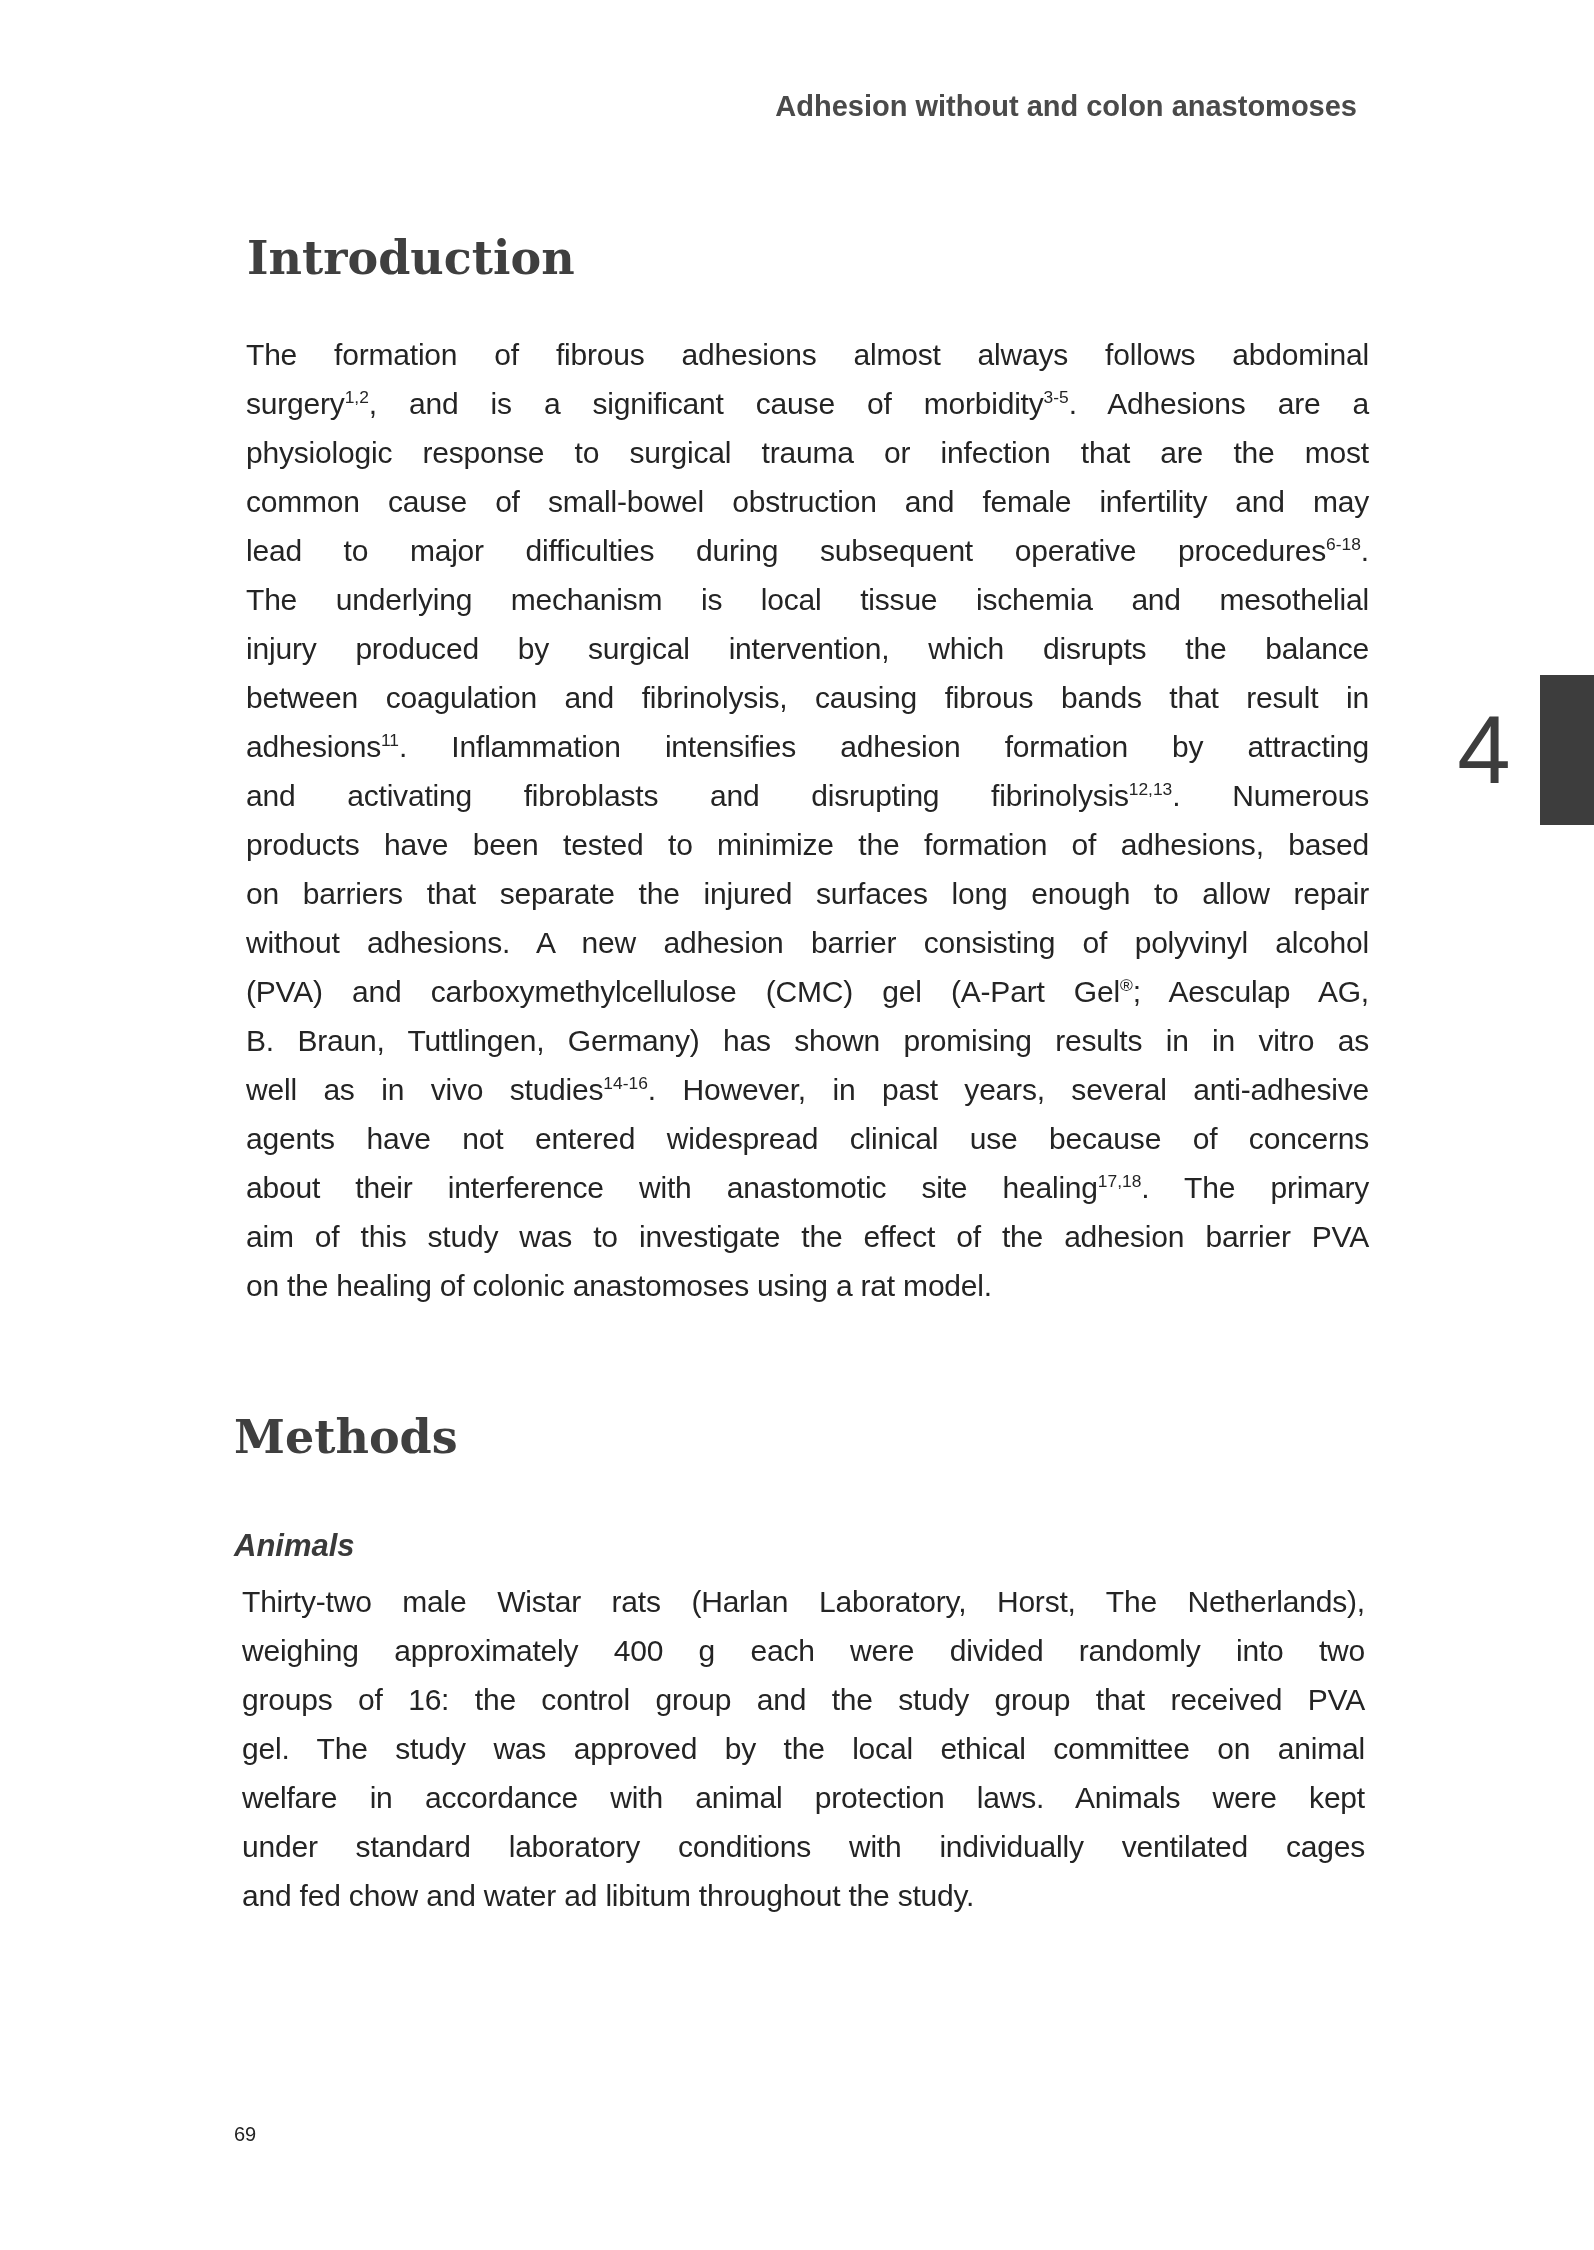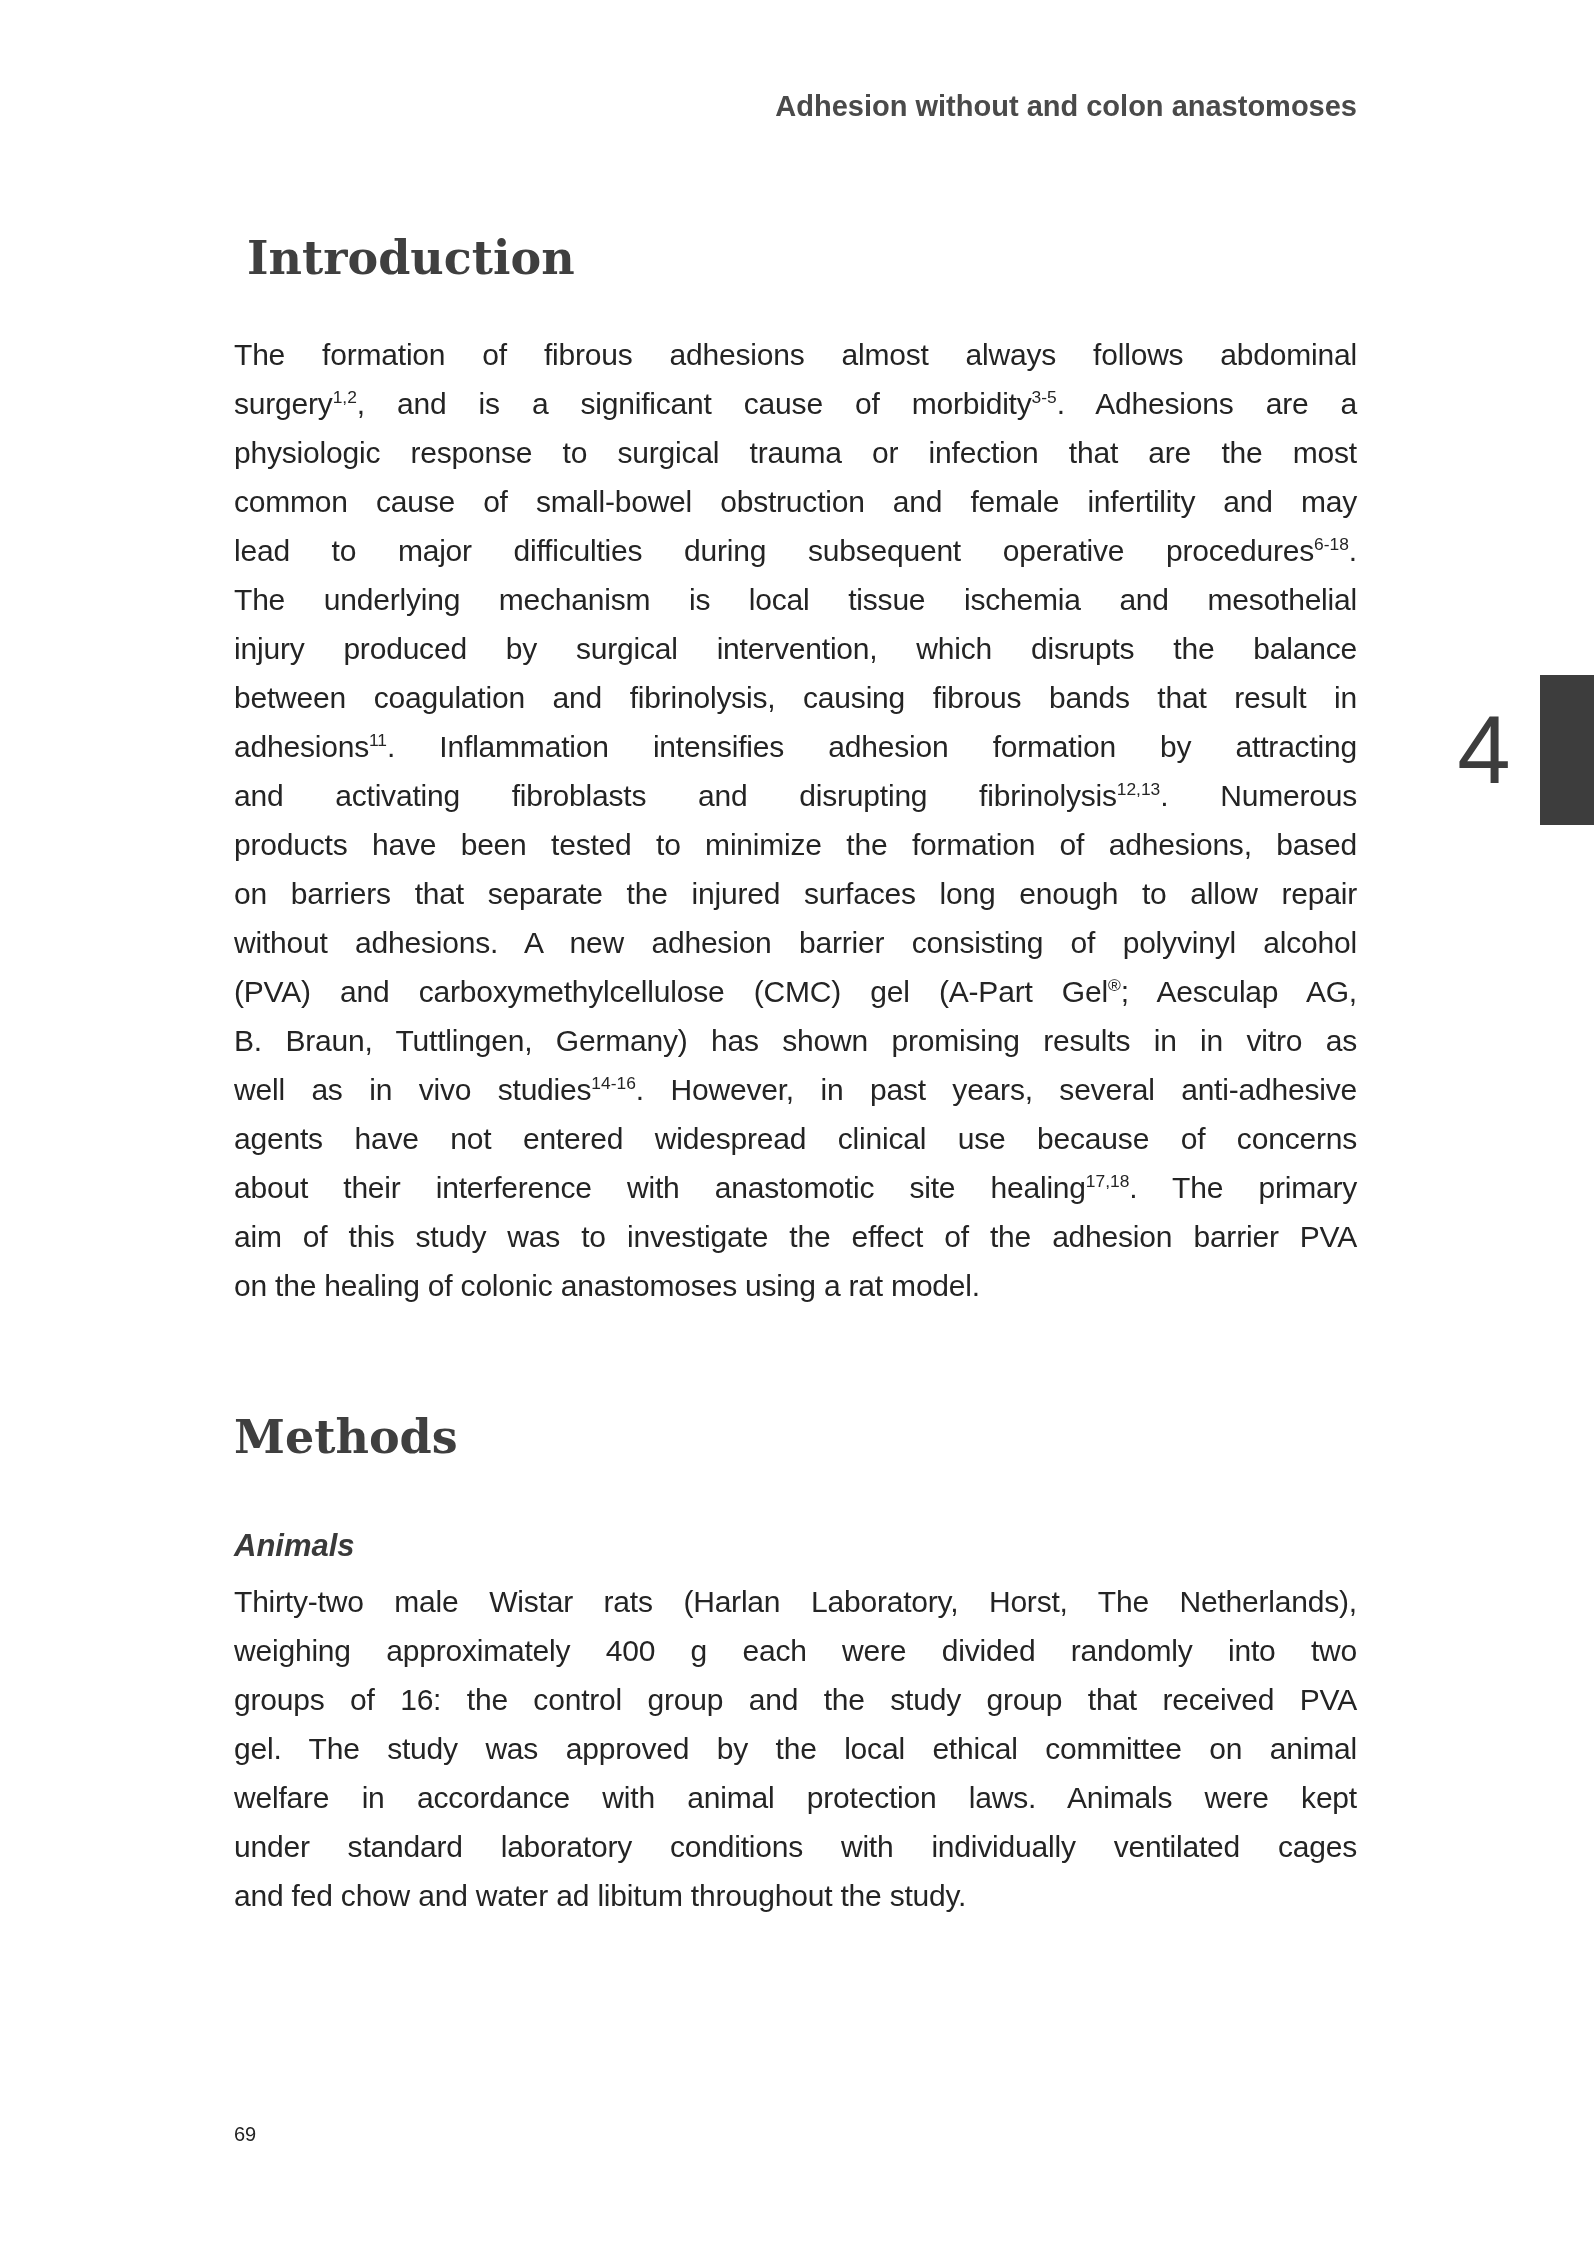--- a/index.html
+++ b/index.html
@@ -28,22 +28,22 @@
   }
   .serif-heading {
     font-family: "DejaVu Serif", "Liberation Serif", serif;
     font-weight: 700;
     color: #3f3f3f;
     font-size: 46px;
     line-height: 1.1;
   }
   #intro-title   { position: absolute; top: 220px;  left: 234px; }
   #methods-title { position: absolute; top: 1412px; left: 234px; }
-  #intro-para    { position: absolute; top: 330px;  left: 234px; width: 1123px; }
-  #animals-para  { position: absolute; top: 1577px; left: 234px; width: 1123px; }
+  #intro-para    { position: absolute; top: 330px;  left: 246px; width: 1123px; }
+  #animals-para  { position: absolute; top: 1577px; left: 242px; width: 1123px; }
   #animals-subtitle {
     position: absolute;
     top: 1528px;
     left: 234px;
     font-size: 31px;
     font-style: italic;
     font-weight: 600;
     color: #3a3a3a;
     text-align: center;
   }

